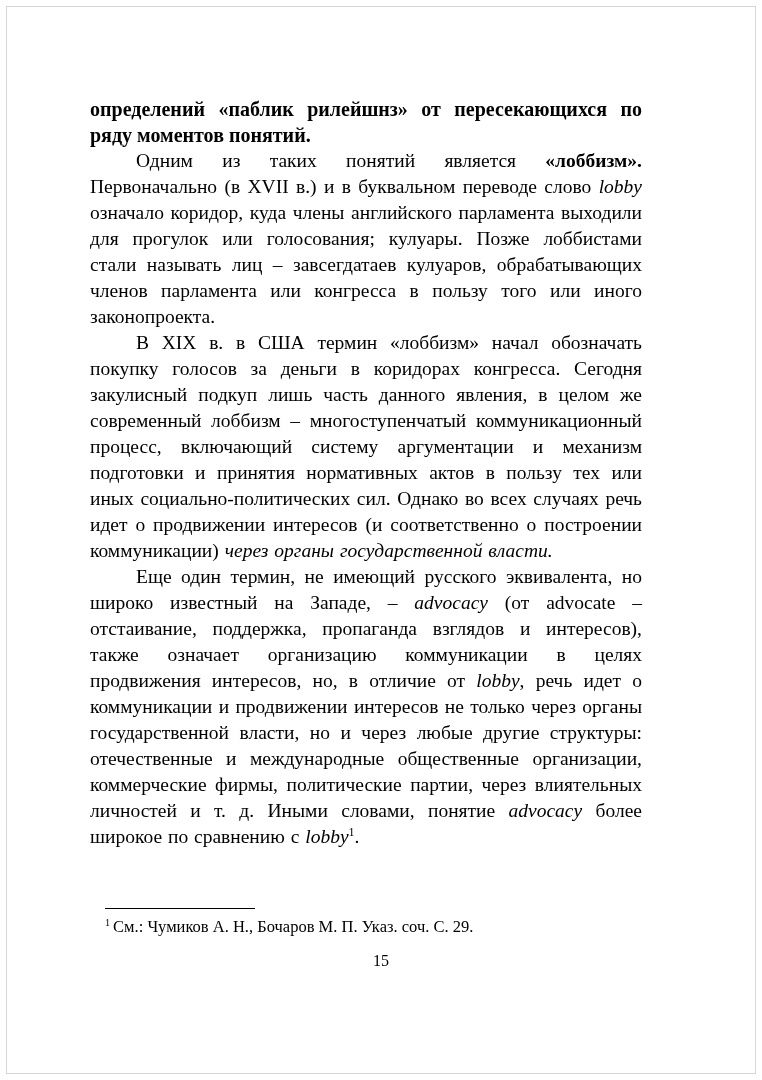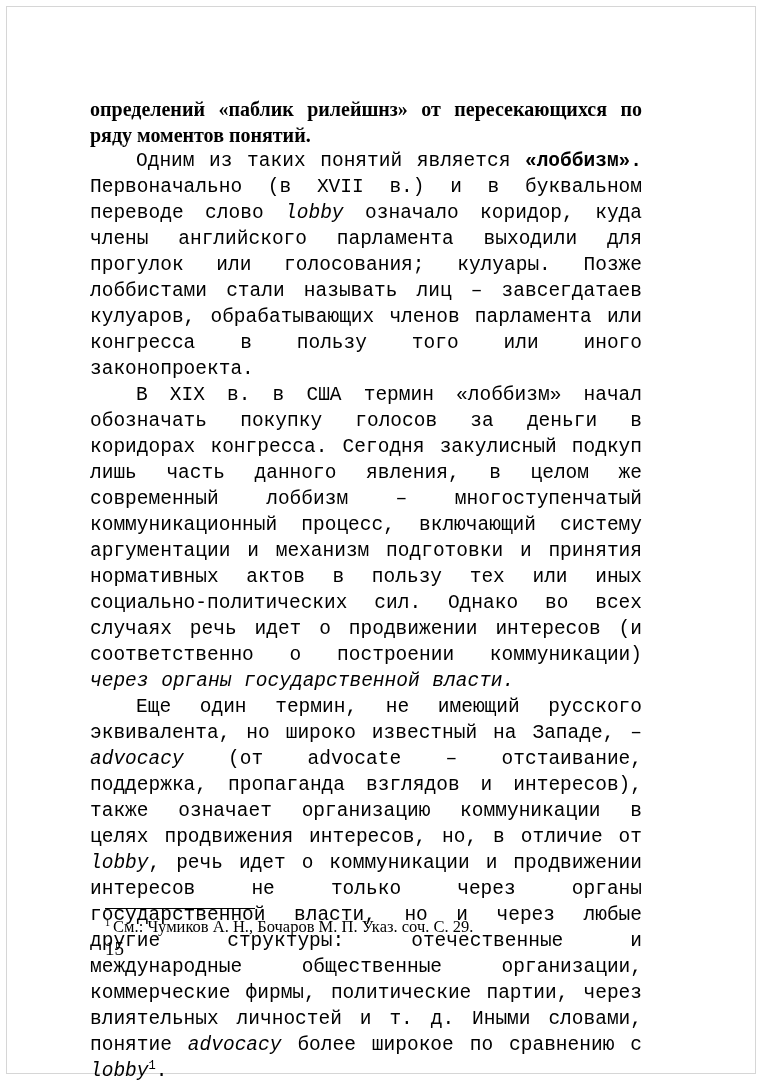--- a/index.html
+++ b/index.html
@@ -36,21 +36,20 @@
     margin: 0;
     text-align: justify;
   }
   .para {
     font-size: 19.5px;
     line-height: 26px;
     margin: 0;
     text-align: justify;
     text-indent: 46px;
     word-spacing: 1px;
-    font-family: Liberation Mono, monospace;
   }
   .it { font-style: italic; }
   .bd { font-weight: bold; }
   sup {
     font-size: 0.62em;
     vertical-align: super;
     line-height: 0;
   }
   .footer {
     position: absolute;
@@ -65,22 +64,23 @@
     margin-bottom: 7px;
   }
   .footnote {
     font-size: 16.5px;
     line-height: 22px;
     margin: 0;
     text-align: left;
   }
   .footnote sup { margin-right: 3px; }
   .page-number {
-    font-size: 19px;
-    margin-top: 0;
+    text-align: center;
+    font-size: 16px;
+    margin-top: 14px;
   }
 </style>
 </head>
 <body>
 
 <div class="page">
   <div class="scan-frame"></div>
 
   <div class="text-block">
     <h1 class="heading">определений «паблик рилейшнз» от пересекающихся по ряду моментов понятий.</h1>

